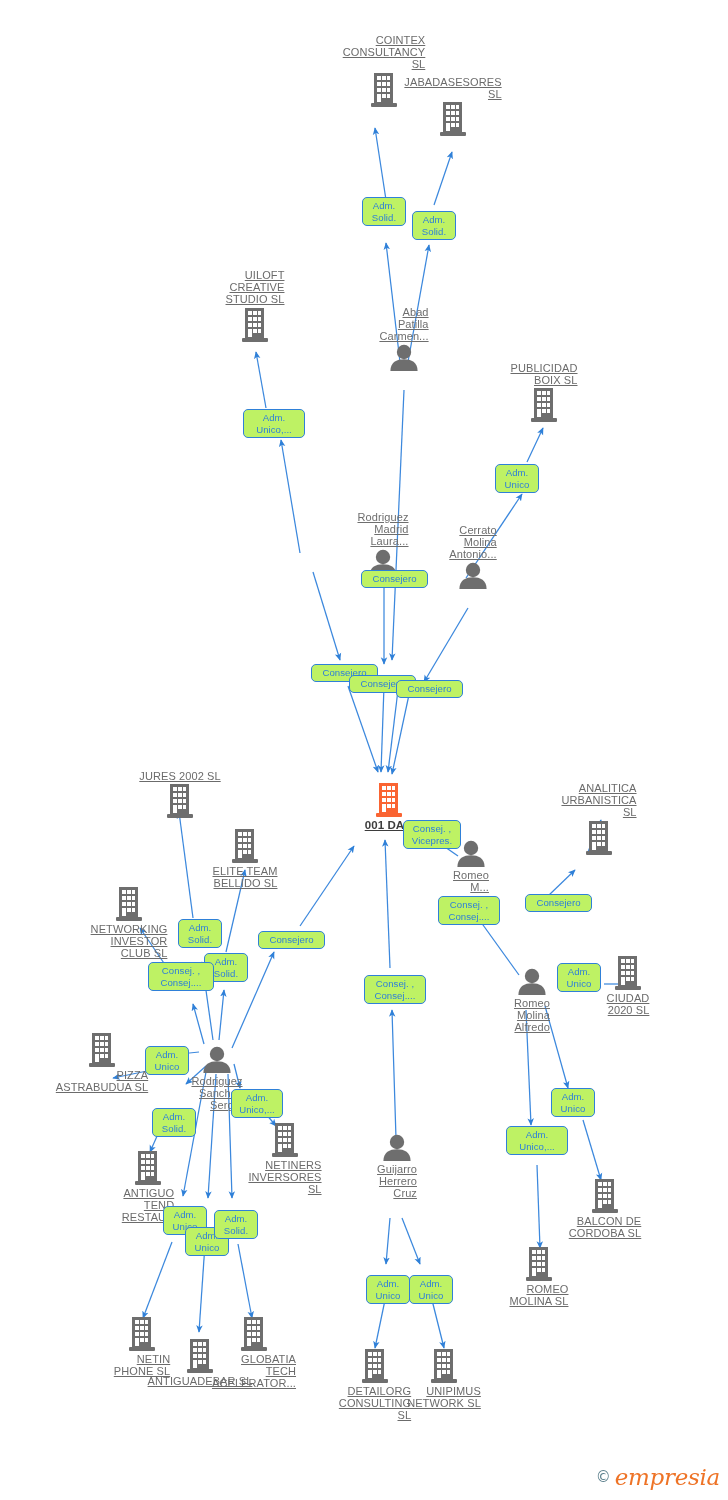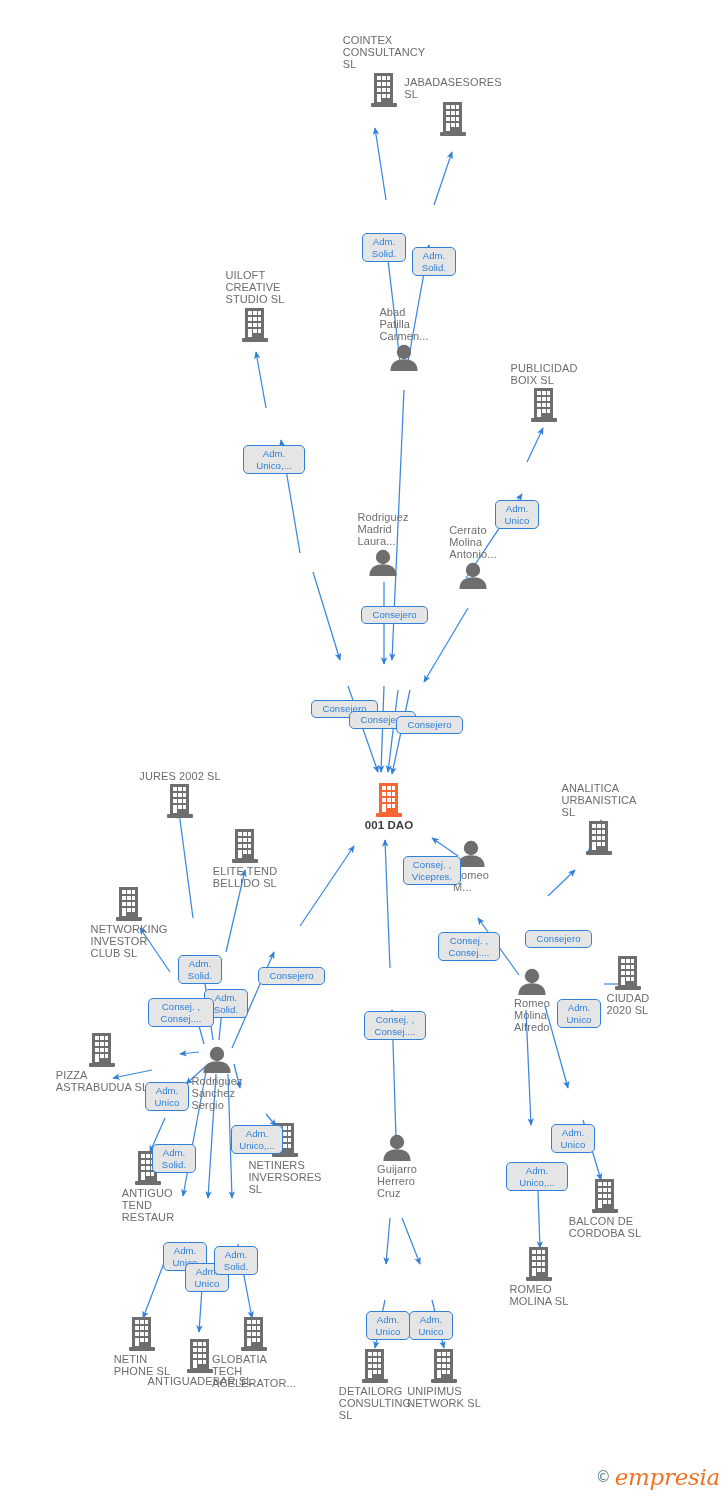--- a/index.html
+++ b/index.html
@@ -8,37 +8,36 @@
     width:728px;height:1500px;position:relative;overflow:hidden;
     -webkit-font-smoothing:antialiased;
   }
   #stage{position:absolute;inset:0;width:728px;height:1500px;}
   svg#edges{position:absolute;left:0;top:0;width:728px;height:1500px;pointer-events:none;}
 
   
   .node{position:absolute;display:flex;flex-direction:column;align-items:center;}
   .node .glyph{display:block;line-height:0;}
   .node .cap{
-    margin-top:1px;text-align:left;color:#6b6b6b;font-size:11px;line-height:12.2px;
-    letter-spacing:.1px;white-space:pre-line;
+    margin-top:1px;text-align:right;color:#6b6b6b;font-size:11px;line-height:12.2px;
+    letter-spacing:.1px;white-space:pre-line;text-decoration:underline;
   }
   .node.company .cap{font-weight:400;}
   .node.person .cap{color:#6e6e6e;}
   .node.root .cap{color:#3d3d3d;font-weight:700;font-size:11.5px;}
   .node.capabove{flex-direction:column-reverse;}
   .node.capabove .cap{margin-top:0;margin-bottom:1px;}
 
   
   .chip{
     position:absolute;box-sizing:border-box;
-    background:#e5e5e5;border:1px solid #2f80d8;border-radius:5px;
+    background:#bef264;border:1px solid #2f80d8;border-radius:5px;
     color:#2f80d8;font-size:9.6px;line-height:11.6px;
     padding:2px 2px;text-align:center;white-space:pre-line;
     letter-spacing:.05px;
-    margin-top:36px;
   }
   .chip.one{line-height:12px;}
 
   
   #watermark{
     position:absolute;right:8px;bottom:10px;display:flex;align-items:center;gap:4px;
   }
   #watermark .c{color:#5b7f8c;font-size:15px;font-family:"DejaVu Sans",sans-serif;}
   #watermark .brand{
     color:#ee7326;font-family:"DejaVu Serif",serif;font-style:italic;
@@ -484,21 +483,21 @@
             <rect x="19" y="10" width="3" height="4"></rect>
             <rect x="9" y="16" width="4" height="4"></rect>
             <rect x="14" y="16" width="4" height="4"></rect>
             <rect x="19" y="16" width="3" height="4"></rect>
             <rect x="9" y="22" width="4" height="8"></rect>
             <rect x="14" y="22" width="4" height="4"></rect>
             <rect x="19" y="22" width="3" height="4"></rect>
           </g>
         </svg>
     </span>
-    <span class="cap">ELITE TEND
+    <span class="cap">ELITE TEAM
 BELLIDO  SL</span>
   </div>
 
   <div class="node company" style="left:83px;top:886px;width:92px;">
     <span class="glyph">
       <svg width="32" height="36" viewBox="0 0 32 36">
           <g fill="#6e6e6e">
             <rect x="6" y="1" width="19" height="30"></rect>
             <rect x="3" y="31" width="26" height="4" rx="1"></rect>
           </g>

